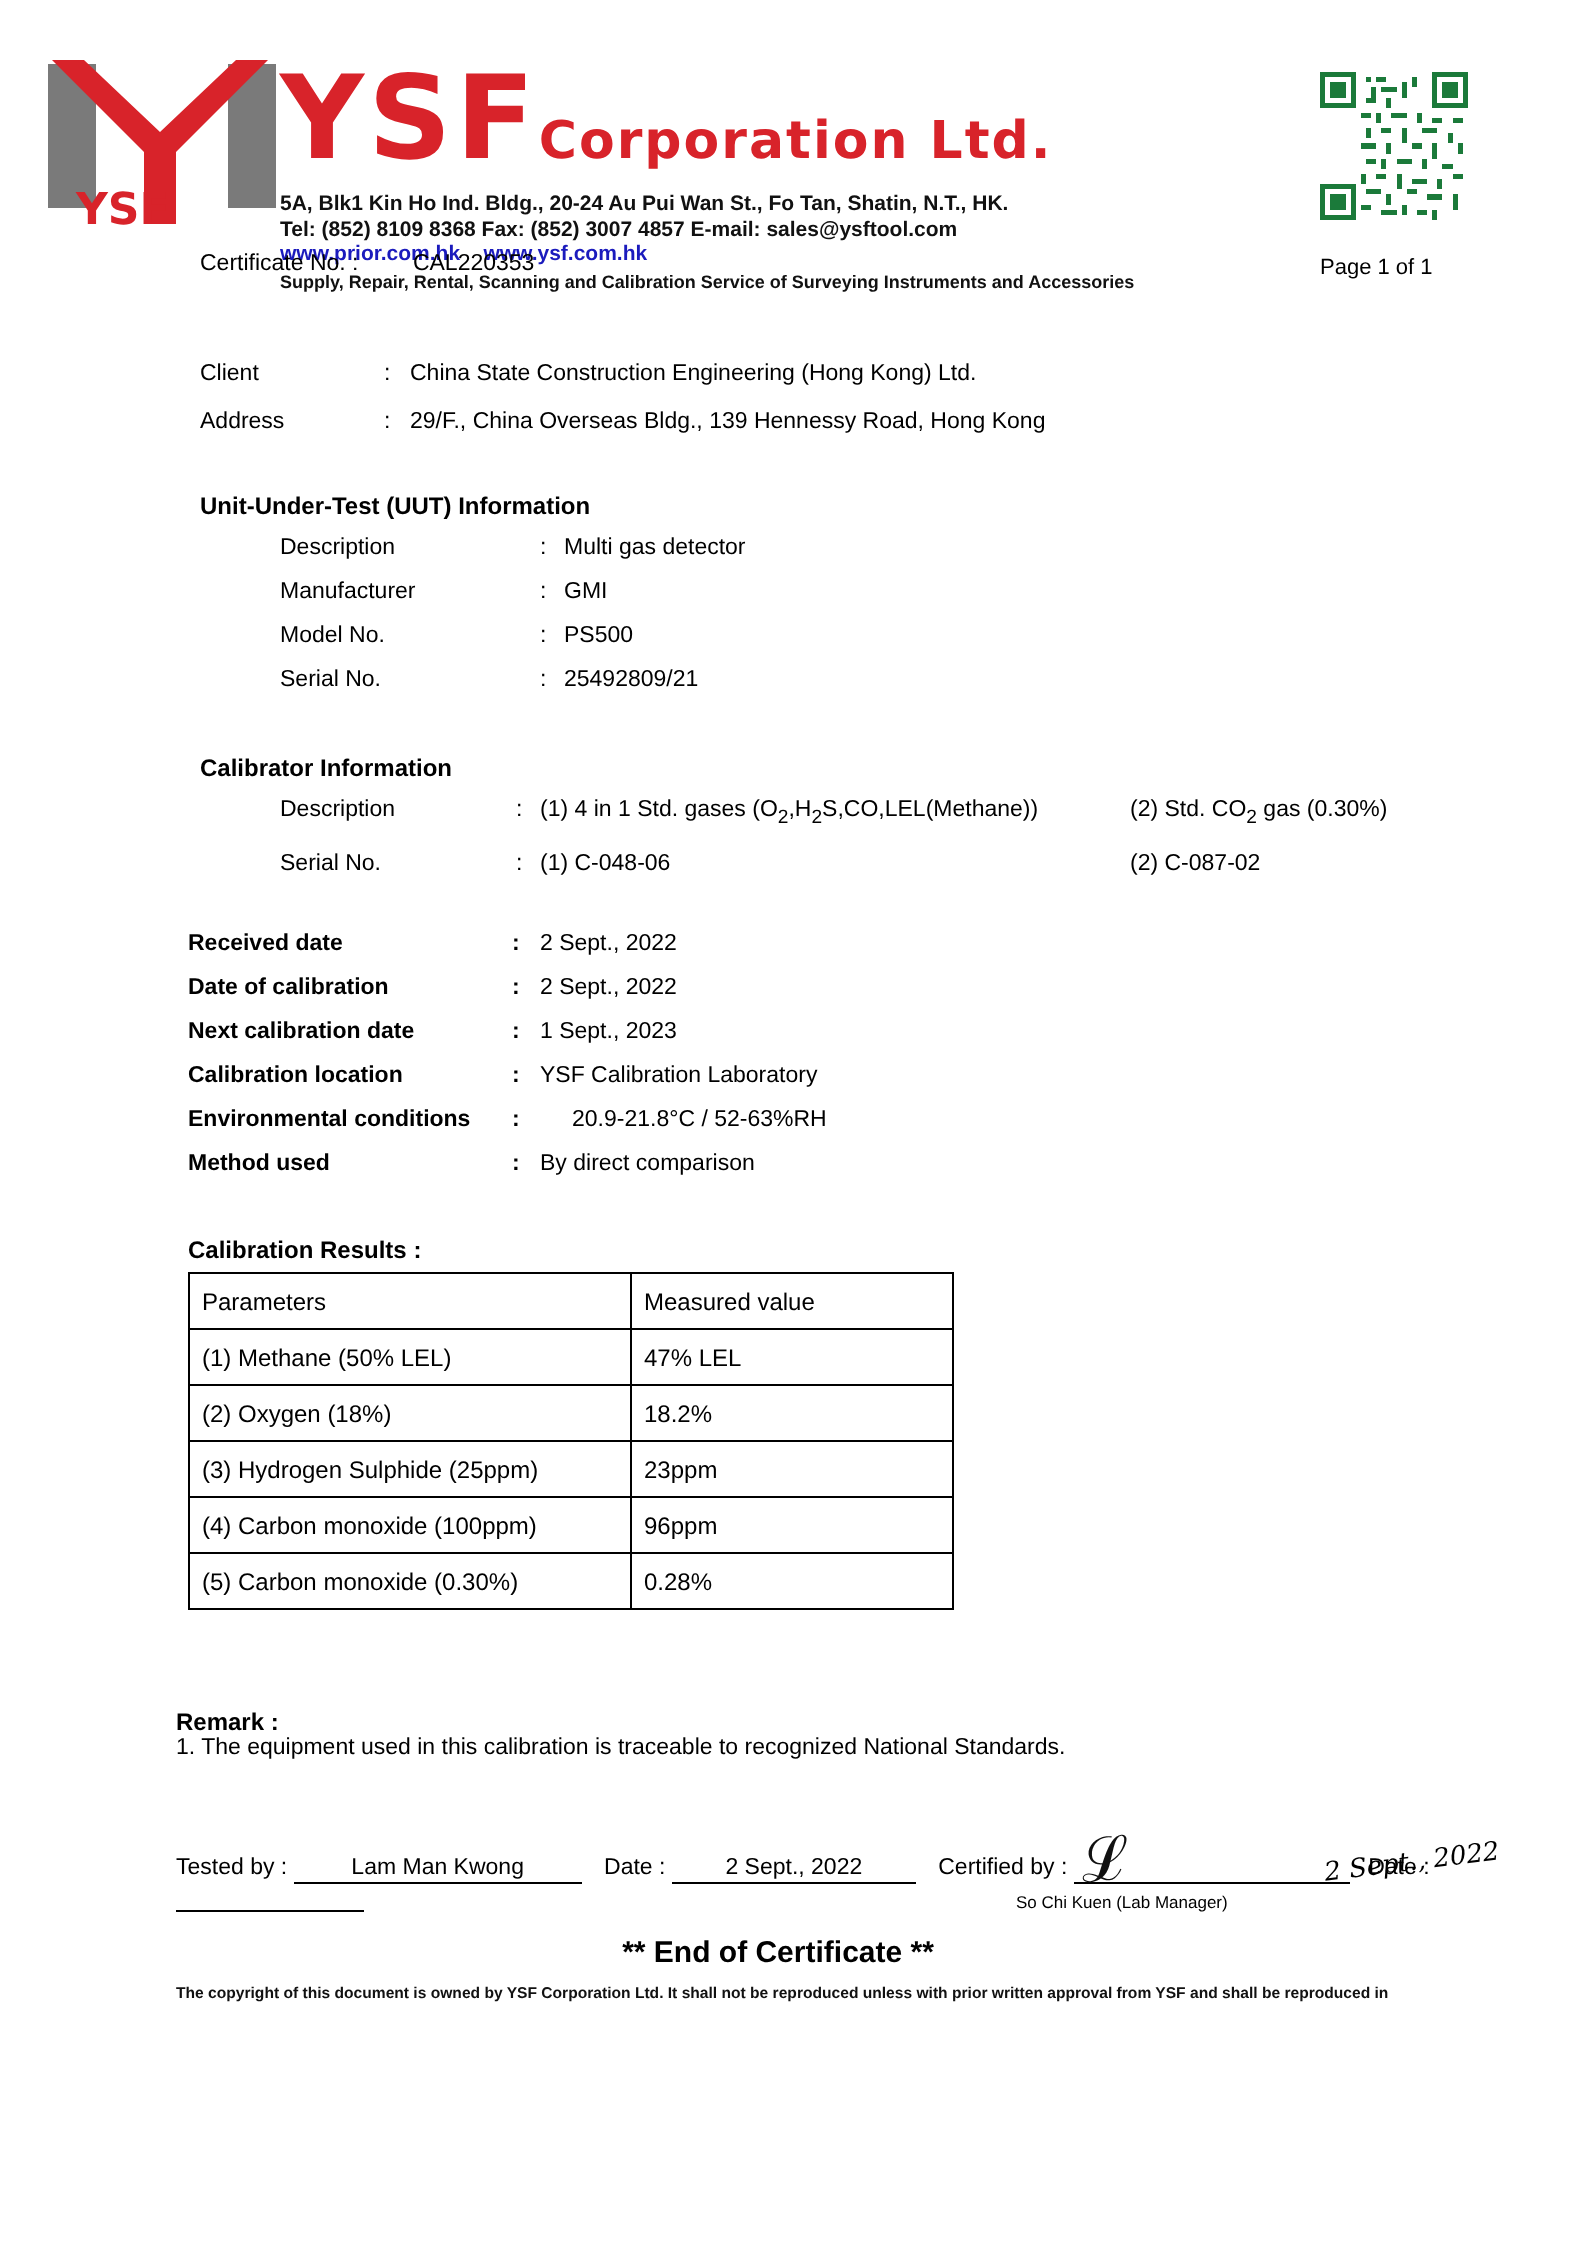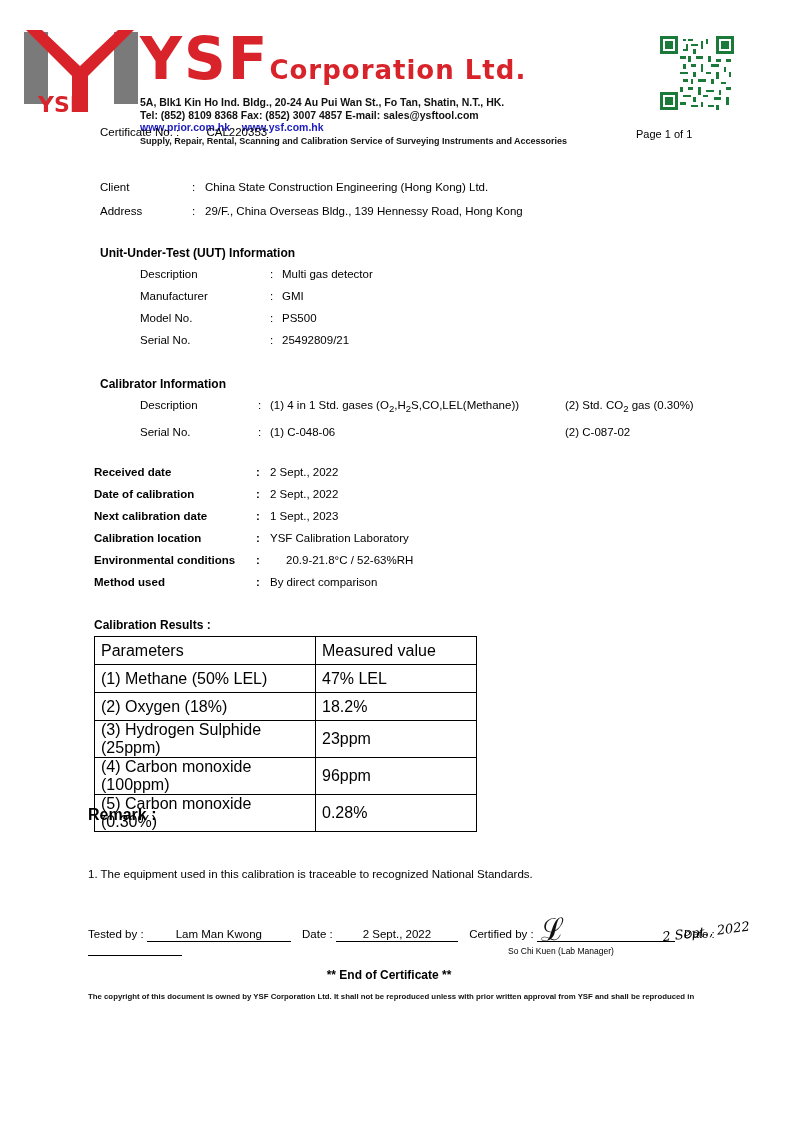--- a/index.html
+++ b/index.html
@@ -86,21 +86,21 @@
   .cert-no {
     position: absolute;
     left: 100px;
     top: 126px;
     font-size: 11.5px;
   }
   .cert-no .label { display: inline-block; }
   .cert-no .val { margin-left: 24px; }
   .page-of {
     position: absolute;
-    left: 636px;
+    left: 660px;
     top: 128px;
     font-size: 11px;
   }
 
   
   .doc-title {
     position: absolute;
     left: 100px;
     top: 152px;
     font-size: 16.5px;
@@ -129,37 +129,37 @@
     left: 94px;
     top: 618px;
     font-size: 12px;
     font-weight: bold;
   }
   table.results {
     position: absolute;
     left: 94px;
     top: 636px;
     border-collapse: collapse;
-    font-size: 16px;
+    font-size: 12px;
   }
   table.results td {
     border: 1px solid #000;
     height: 27px;
     padding: 0 6px;
     vertical-align: middle;
   }
   table.results td.c1 { width: 208px; }
   table.results td.c2 { width: 148px; }
 
   
   .remark-head {
     position: absolute;
     left: 88px;
-    top: 806px;
-    font-size: 16px;
+    top: 854px;
+    font-size: 12px;
     font-weight: bold;
   }
   .remark-body {
     position: absolute;
     left: 88px;
     top: 868px;
     font-size: 11.5px;
   }
 
   
@@ -200,21 +200,21 @@
     font-style: italic;
     transform: rotate(-7deg);
   }
 
   .end-cert {
     position: absolute;
     left: 0;
     top: 968px;
     width: 778px;
     text-align: center;
-    font-size: 12px;
+    font-size: 15px;
     font-weight: bold;
   }
   .copyright {
     position: absolute;
     left: 88px;
     top: 992px;
     width: 630px;
     font-size: 7.8px;
     font-weight: bold;
     color: #111;

